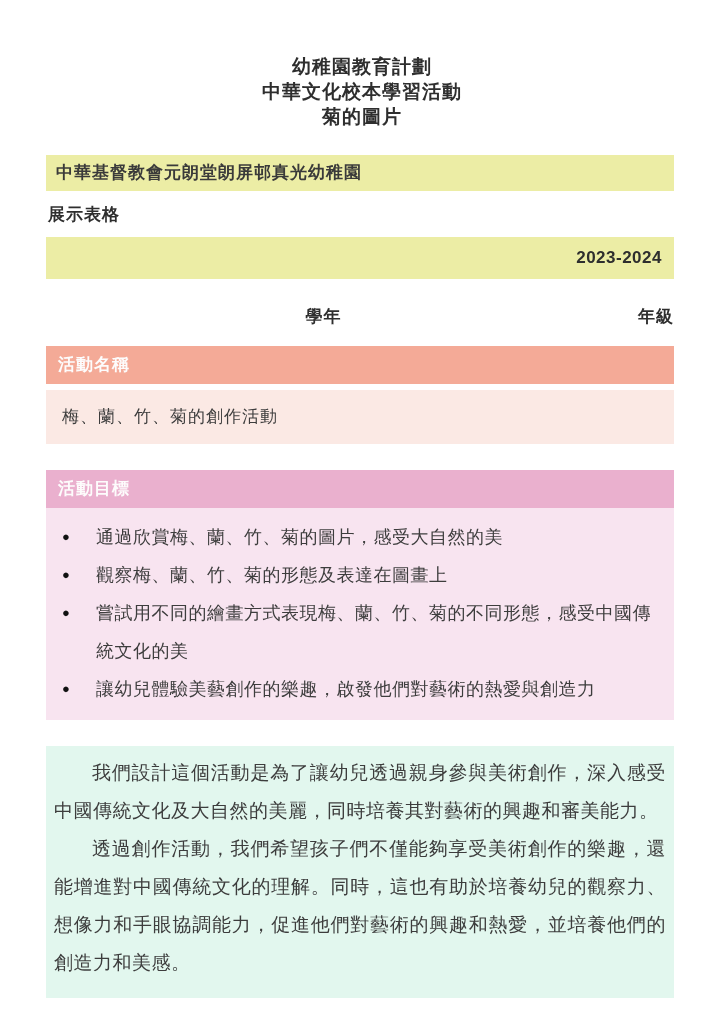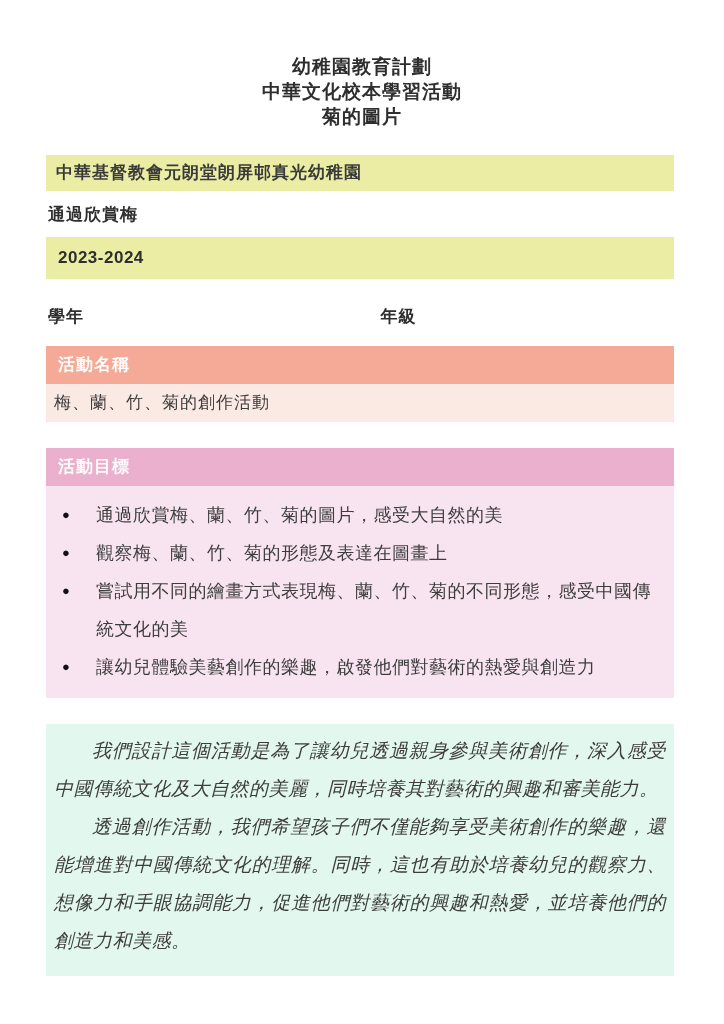--- a/index.html
+++ b/index.html
@@ -52,20 +52,21 @@
     font-weight: bold;
     font-size: 17px;
     color: #2e2e2e;
     margin: 13px 0 11px 2px;
     line-height: 22px;
     letter-spacing: 1px;
   }
   .grid-row {
     display: flex;
     gap: 37px;
+    text-align: right;
   }
   .grid-cell { flex: 1; min-width: 0; }
   .value-box {
     background: #eceda5;
     height: 42px;
     line-height: 42px;
     padding: 0 12px;
     font-size: 17px;
     letter-spacing: 0.5px;
   }
@@ -89,25 +90,26 @@
     color: #fdfcfc;
     font-weight: bold;
     font-size: 17px;
     letter-spacing: 1px;
   }
   .header-salmon { background: #f4aa97; margin-top: 18px; }
   .header-pink   { background: #eab0ce; }
   .header-teal   { background: #99e9d4; }
   .body-salmon {
     background: #fbe9e4;
-    padding: 8px;
+    padding: 16px;
     font-size: 17px;
     line-height: 22px;
     color: #3d3d3d;
     letter-spacing: 1px;
+    margin-top: 6px;
   }
   .body-pink {
     background: #f8e4f0;
     padding: 10px 14px 12px 16px;
   }
   .body-teal {
     background: #e2f7ee;
     padding: 8px 8px 16px 8px;
   }
   
@@ -134,38 +136,37 @@
   .goal-text { flex: 1; }
   
   .intro-paragraph {
     margin: 0;
     font-size: 19px;
     line-height: 38px;
     text-indent: 2em;
     text-align: justify;
     color: #3d3d3d;
     letter-spacing: 0.5px;
-    font-style: italic;
   }
 </style>
 </head>
 <body>
 
 <div class="page">
 
   <div class="title-block">
     <div>幼稚園教育計劃</div>
     <div>中華文化校本學習活動</div>
     <div>菊的圖片</div>
   </div>
 
   <div class="content">
 
     <div class="school-bar">中華基督教會元朗堂朗屏邨真光幼稚園</div>
-    <div class="field-label">通過欣賞梅</div>
+    <div class="field-label">展示表格</div>
 
     <div class="grid-row">
       <div class="grid-cell">
         <div class="value-box bold">2023-2024</div>
       </div>
     </div>
     <div class="grid-row">
       <div class="grid-cell">
         <div class="sub-label">學年</div>
       </div>

